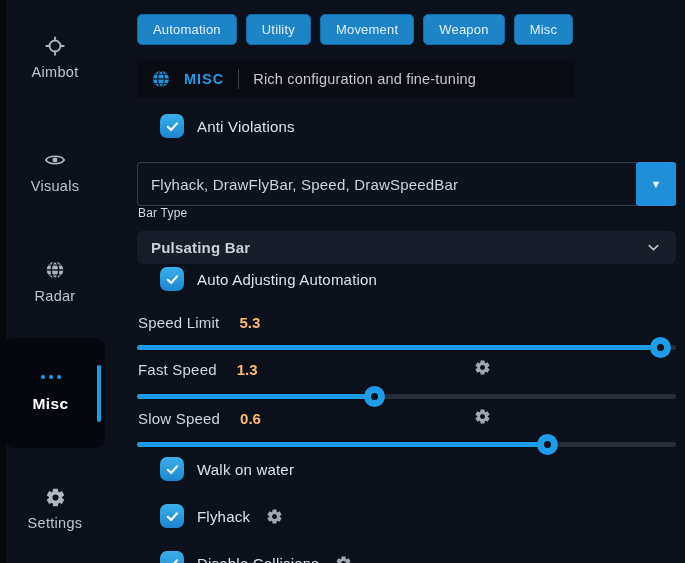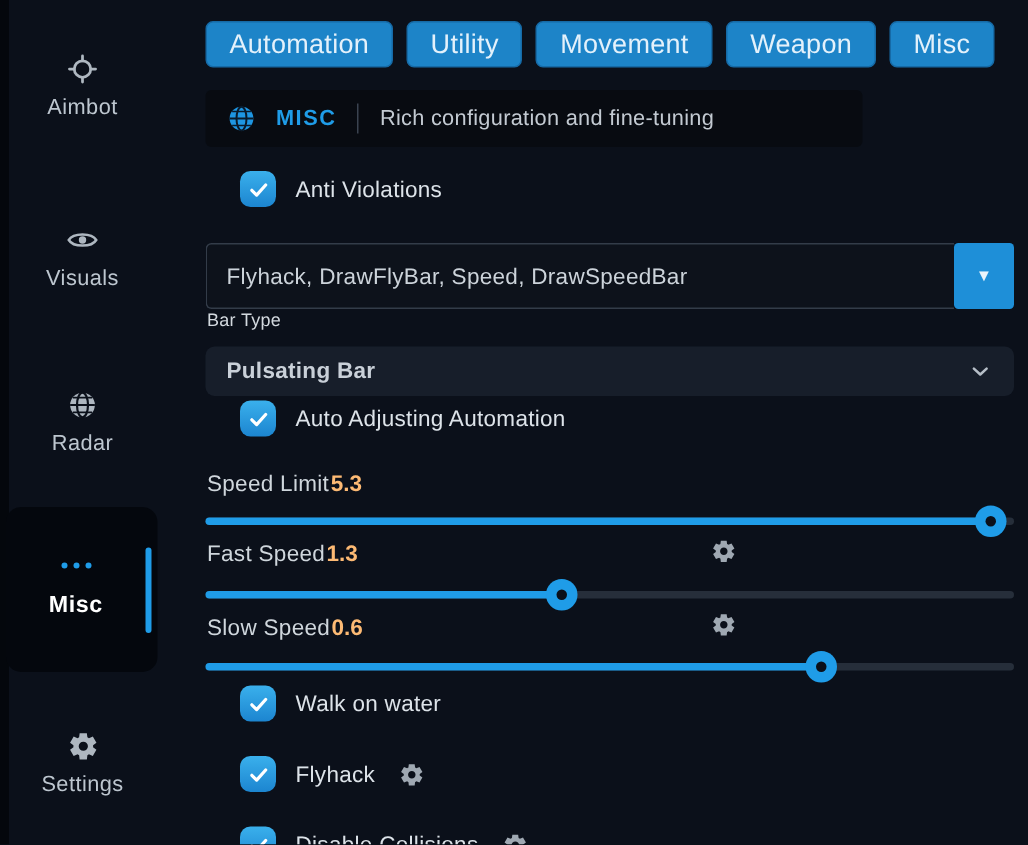--- a/index.html
+++ b/index.html
@@ -16,41 +16,41 @@
   .misc-box { position:absolute; left:4px; top:338px; width:101px; height:110px; background:#04070d; border-radius:10px; cursor:pointer; }
   .misc-box .bar { position:absolute; right:4px; top:27px; width:4px; height:57px; background:#1f9ce8; border-radius:2px; }
   .dots { position:absolute; left:0; right:8px; top:37px; display:flex; justify-content:center; gap:4px; }
   .dots i { width:4px; height:4px; border-radius:50%; background:#1f9ce8; display:block; }
   .misc-box .lbl { position:absolute; left:0; right:8px; top:57px; text-align:center; font-size:15.5px; font-weight:700; color:#ffffff; letter-spacing:.4px; }
 
   
   .content { position:absolute; left:137px; top:0; width:539px; height:100%; }
 
   .tabs { position:absolute; top:14px; left:0; display:flex; gap:9px; }
-  .tab { height:31px; padding:0 15px; background:#1d84c8; border:1px solid #166aa6; border-radius:5px; color:#e3f1fb; font-size:18px; display:flex; align-items:center; letter-spacing:.2px; cursor:pointer; }
+  .tab { height:31px; padding:0 15px; background:#1d84c8; border:1px solid #166aa6; border-radius:5px; color:#e3f1fb; font-size:13px; display:flex; align-items:center; letter-spacing:.2px; cursor:pointer; }
 
   .header-bar { position:absolute; top:60px; left:0; width:438px; height:38px; background:#080b11; border-radius:4px; display:flex; align-items:center; padding:0 14px; }
   .header-title { color:#1f9ce8; font-weight:700; font-size:14.5px; letter-spacing:1px; margin-left:13px; }
   .header-divider { width:1px; height:20px; background:#3a4350; margin:0 14px; }
   .header-sub { color:#c3cad2; font-size:14.5px; letter-spacing:.2px; }
 
   .check-row { position:absolute; left:0; display:flex; align-items:center; gap:13px;padding-left:23px; }
   .checkbox { width:24px; height:24px; border-radius:7px; background:linear-gradient(180deg,#3ab0ec 0%,#1c85d0 100%); display:flex; align-items:center; justify-content:center; cursor:pointer; flex:none; }
   .check-row .lbl { font-size:15px; color:#dde3e9; letter-spacing:.2px; }
   .row-gear { margin-left:3px; cursor:pointer; display:flex; }
 
   .multiselect { position:absolute; top:162px; left:0; width:539px; height:44px; display:flex; }
   .multiselect .field { flex:1; background:#0d121b; border:1px solid #333c49; border-right:none; border-radius:4px 0 0 4px; display:flex; align-items:center; padding:0 13px; color:#ccd3da; font-size:15px; letter-spacing:.2px; cursor:text; }
   .multiselect .dd-btn { width:40px; background:#1e8fd8; border-radius:3px; display:flex; align-items:center; justify-content:center; color:#eaf4fb; font-size:11px; cursor:pointer; }
 
   .field-label { position:absolute; left:1px; font-size:12px; color:#d3d9df; letter-spacing:.2px; }
   .select { position:absolute; top:231px; left:0; width:539px; height:33px; background:#171e2a; border-radius:6px; display:flex; align-items:center; justify-content:space-between; padding:0 14px; cursor:pointer; }
   .select .val { color:#c9d0d8; font-size:15px; font-weight:700; letter-spacing:.2px; }
 
-  .slider-label-row { position:absolute; left:1px; display:flex; align-items:center; gap:1px; }
+  .slider-label-row { position:absolute; left:1px; display:flex; align-items:center; gap:20px; }
   .slider-label-row .lbl { font-size:15px; color:#cfd6dc; letter-spacing:.2px; }
   .slider-label-row .val { font-size:15px; font-weight:700; color:#fdba74; }
   .slider-gear { position:absolute; left:336px; top:-2px; cursor:pointer; }
 
   .slider { position:absolute; left:0; width:539px; height:21px; cursor:pointer; }
   .slider .track { position:absolute; left:0; right:0; top:8px; height:5px; background:#262e3a; border-radius:3px; }
   .slider .fill { position:absolute; left:0; top:8px; height:5px; background:#1f9ce8; border-radius:3px; }
   .slider .thumb { position:absolute; top:0; width:21px; height:21px; border-radius:50%; background:#1f9ce8; }
   .slider .thumb::after { content:""; position:absolute; left:7px; top:7px; width:7px; height:7px; border-radius:50%; background:#0b101a; }
 </style>

